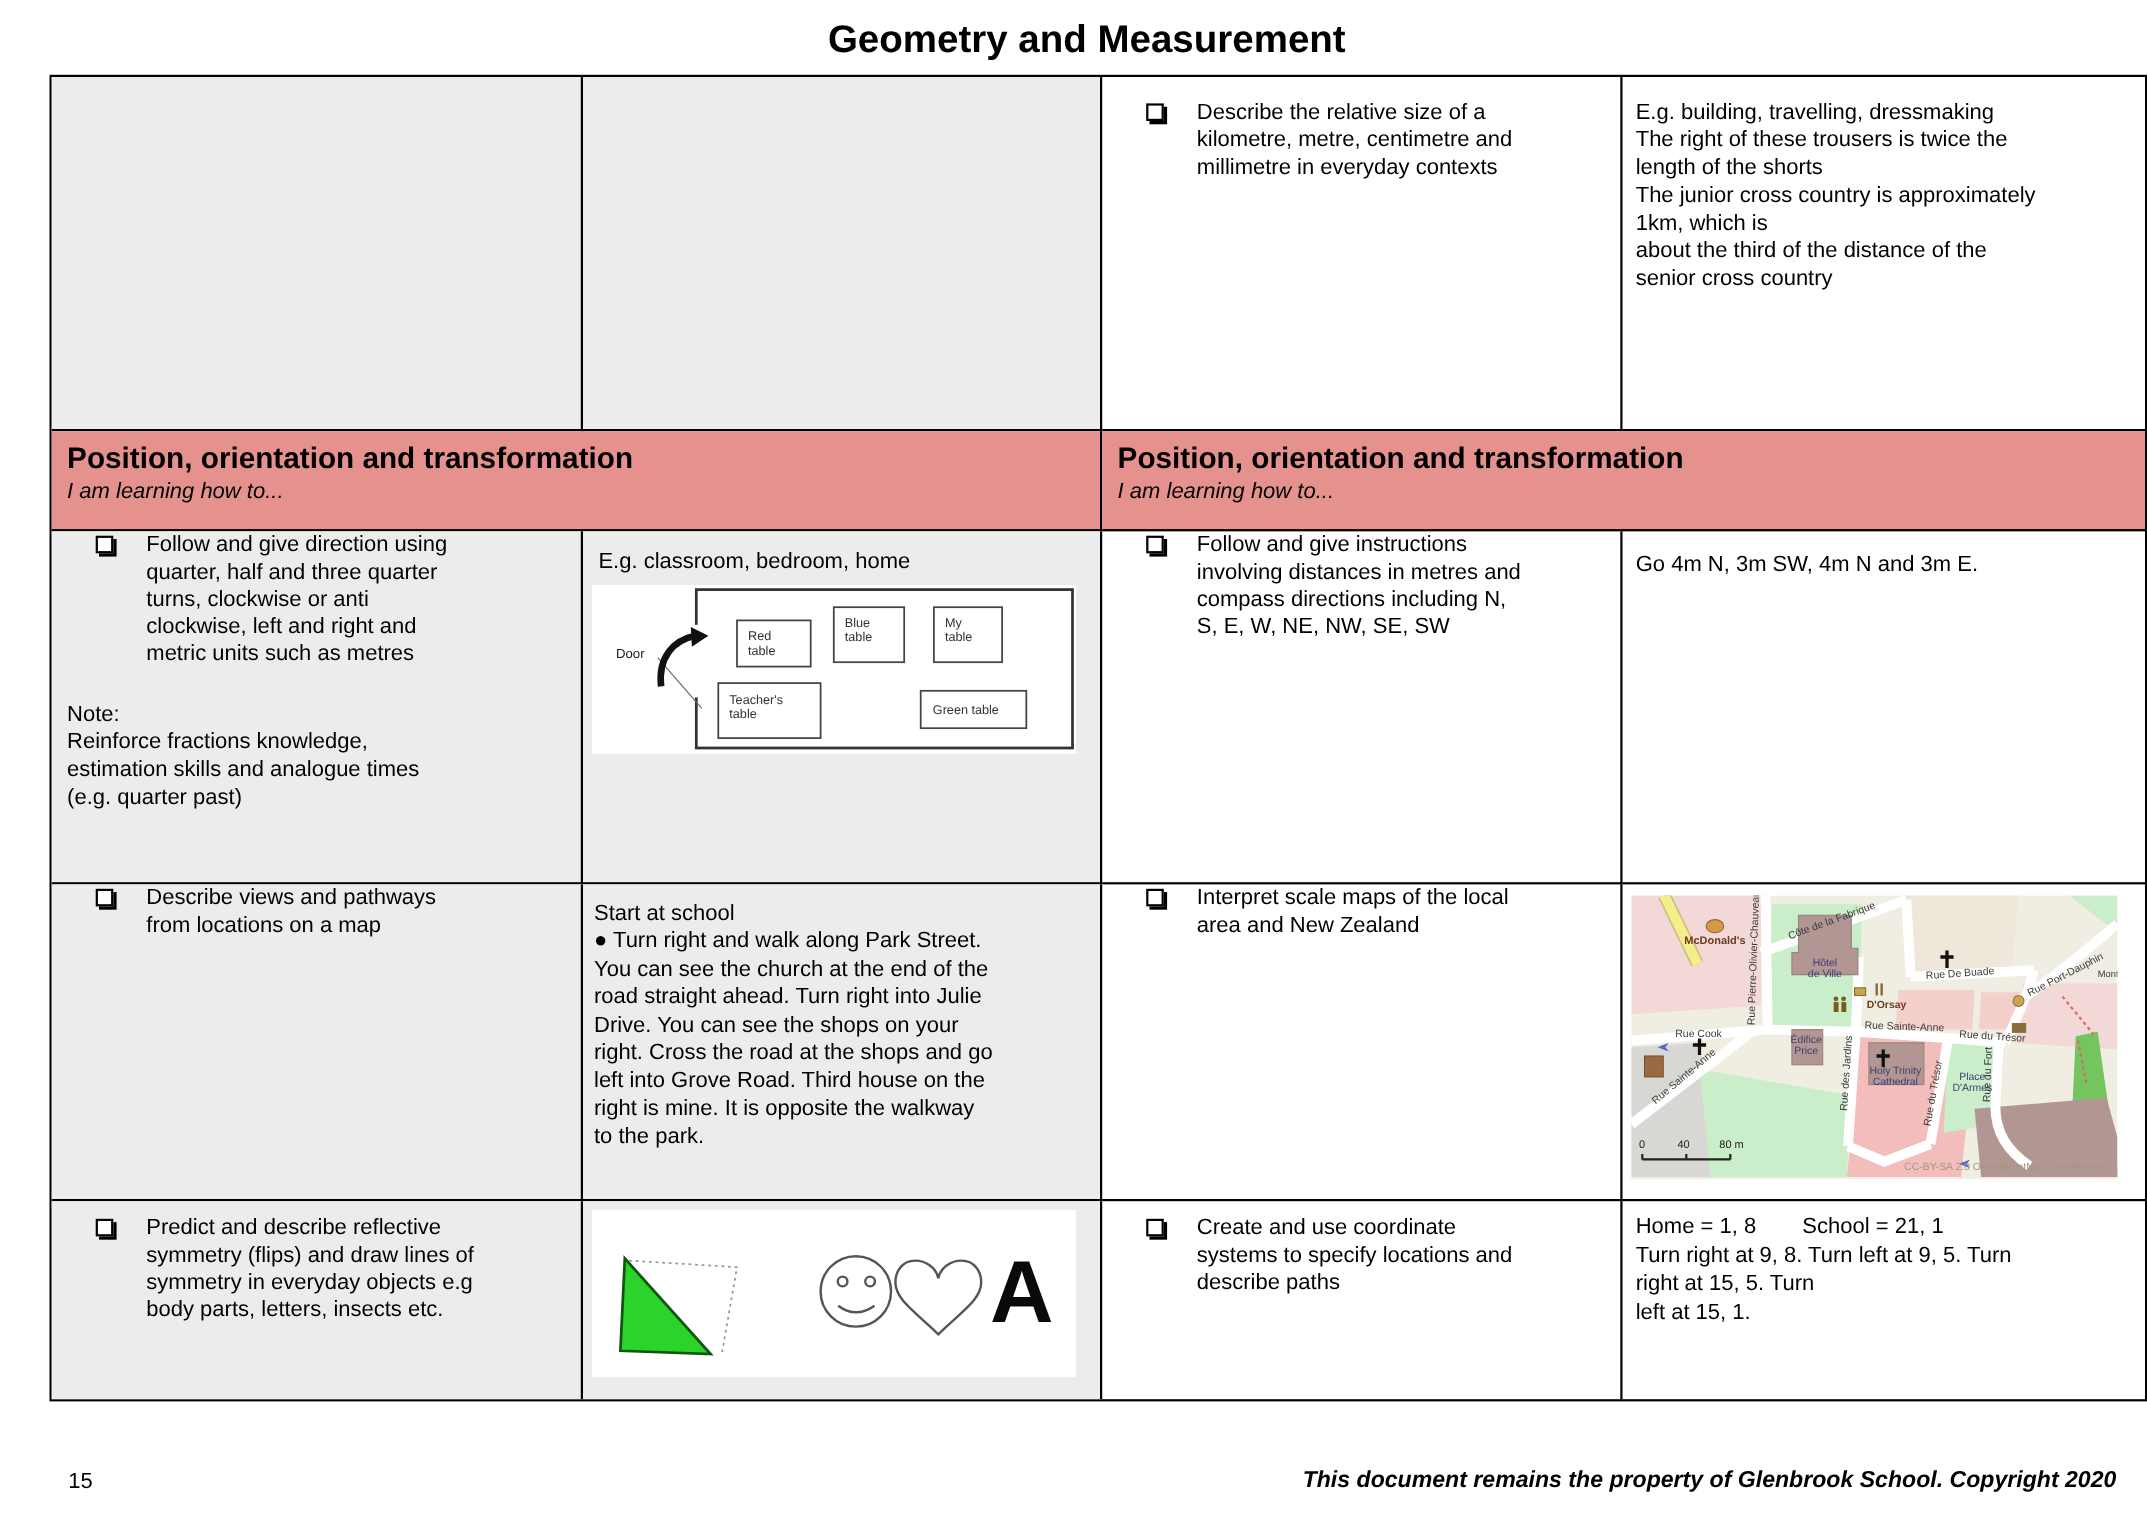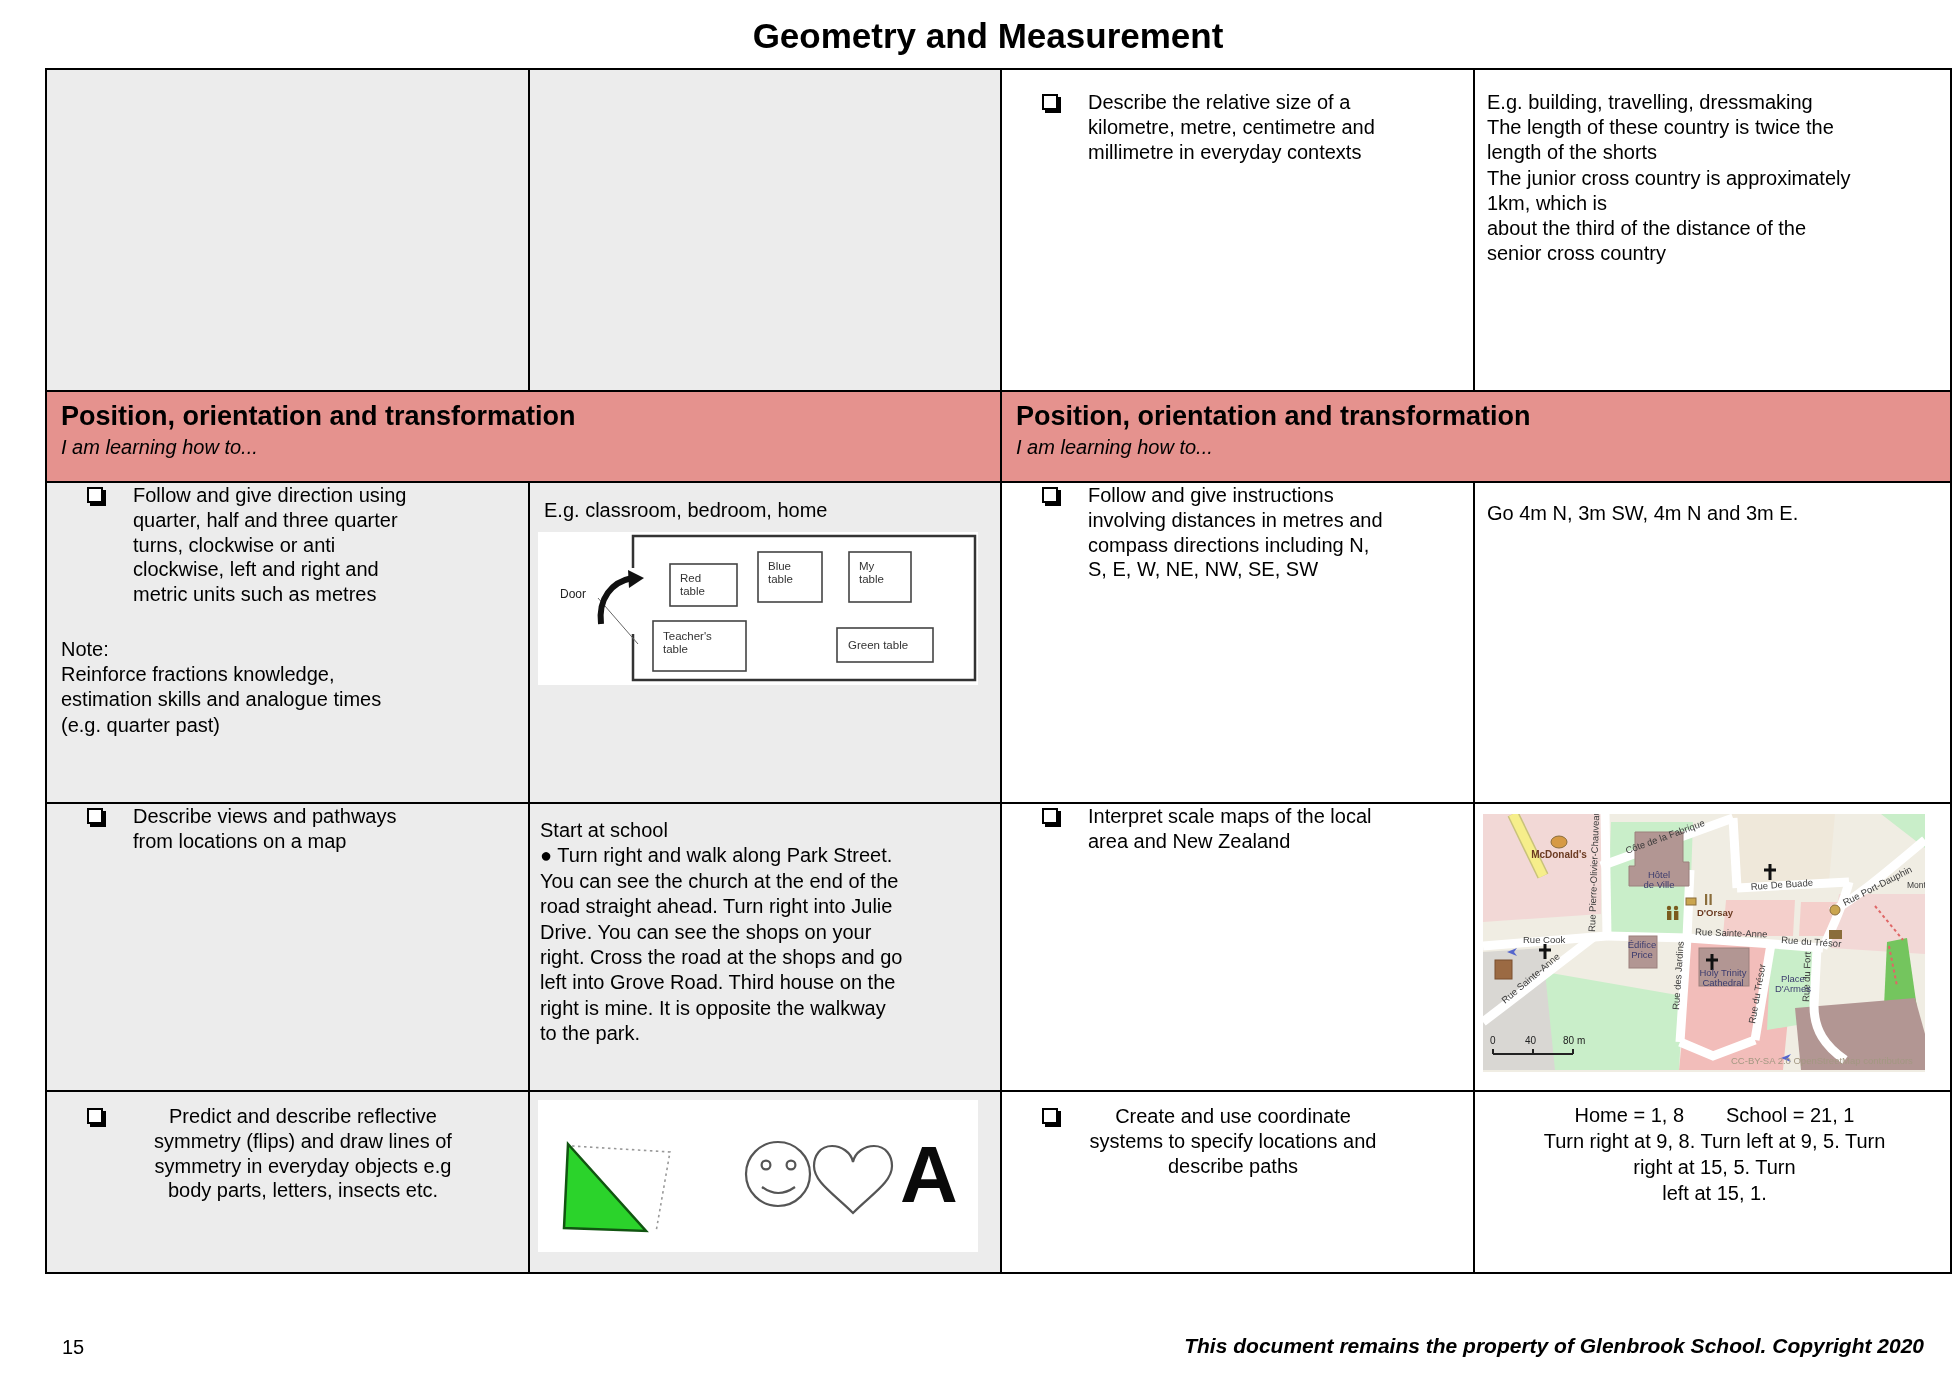--- a/index.html
+++ b/index.html
@@ -4,21 +4,21 @@
 <style>
   html,body{margin:0;padding:0;background:#fff;}
   body{width:1952px;height:1380px;position:relative;font-family:"Liberation Sans",sans-serif;color:#000;}
   .doc-title{position:absolute;top:16px;left:12px;width:100%;text-align:center;font-size:35px;font-weight:bold;}
   .tbl{position:absolute;left:45px;top:68px;display:grid;
        grid-template-columns:483px 472px 473px 475px;
        grid-template-rows:322px 91px 321px 288px 180px;
        border:2px solid #000;background:#fff;}
   .cell{border-right:2px solid #000;border-bottom:2px solid #000;box-sizing:border-box;overflow:hidden;position:relative;}
   .cr{border-right:none;}
-  .cb{border-bottom:none;text-align:center;}
+  .cb{border-bottom:none;}
   .grey{background:#ececec;}
   .pink{background:#e5928e;grid-column:span 2;padding:10px 0 0 14px;}
   .pink .ttl{font-size:27px;font-weight:bold;line-height:1.1;}
   .pink .sub{font-size:20px;font-style:italic;margin-top:4px;}
   .cbx-row{display:flex;align-items:flex-start;padding:0 8px 0 40px;}
   .cbx-row.pt20{padding-top:20px;} .cbx-row.pt12{padding-top:12px;}
   .cbx{width:12px;height:12px;border:2px solid #000;background:#fff;box-shadow:3px 3px 0 #000;flex:none;margin-top:4px;}
   .cbx-txt{margin-left:30px;font-size:20px;line-height:1.24;}
   .bodytxt{font-size:20px;line-height:1.26;}
   .pad-ex{padding:20px 8px 0 12px;}
@@ -45,21 +45,21 @@
     <div class="cell grey"></div>
     <div class="cell">
       <div class="cbx-row pt20">
         <span class="cbx"></span>
         <div class="cbx-txt" style="width:290px">Describe the relative size of a kilometre, metre, centimetre and millimetre in everyday contexts</div>
       </div>
     </div>
     <div class="cell cr">
       <div class="bodytxt pad-ex">
         <div>E.g. building, travelling, dressmaking</div>
-        <div>The length of these country is twice the</div>
+        <div>The right of these trousers is twice the</div>
         <div>length of the shorts</div>
         <div>The junior cross country is approximately</div>
         <div>1km, which is</div>
         <div>about the third of the distance of the</div>
         <div>senior cross country</div>
       </div>
     </div>
 
     <div class="cell pink">
       <div class="ttl">Position, orientation and transformation</div>

